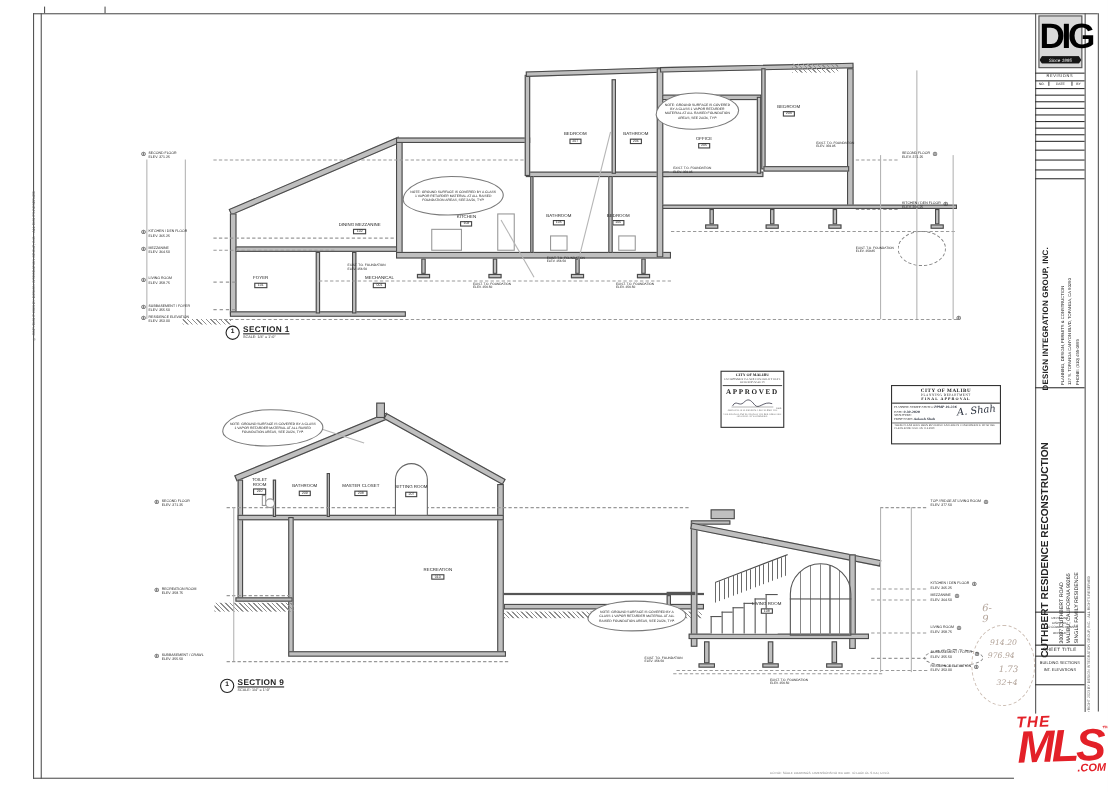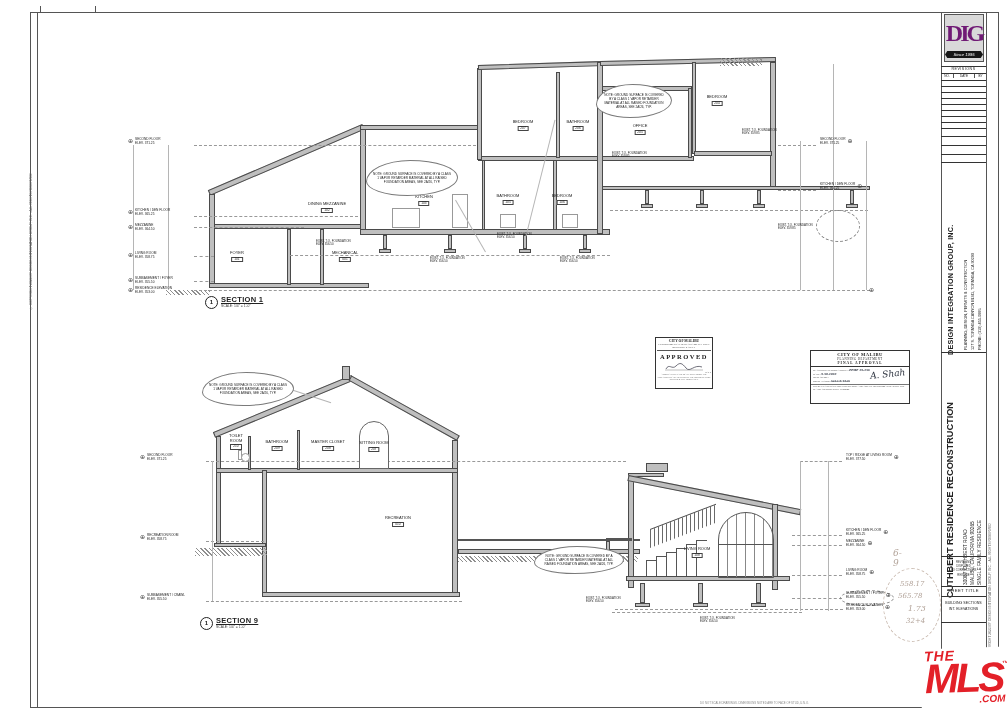--- a/index.html
+++ b/index.html
@@ -400,22 +400,22 @@
         </span>
         <span class="oplus">⊕</span>
       </div>
 
     <div class="hair" style="left:212px;top:461px;width:1px;height:140px"></div>
     <div class="hair" style="left:800px;top:461px;width:1px;height:150px"></div>
     <div class="hair" style="left:828px;top:461px;width:1px;height:150px"></div>
 
     <div class="pencil" style="left:893px;top:548px;font-size:9px">6-9</div>
     <div class="doval" style="left:883px;top:568px;width:56px;height:72px;border-color:#cdbfb5"></div>
-    <div class="pencil" style="left:900px;top:580px;font-size:7px">558.17</div>
-    <div class="pencil" style="left:898px;top:592px;font-size:7px">565.78</div>
+    <div class="pencil" style="left:900px;top:580px;font-size:7px">914.20</div>
+    <div class="pencil" style="left:898px;top:592px;font-size:7px">976.94</div>
     <div class="pencil" style="left:908px;top:604px;font-size:8px">1.73</div>
     <div class="pencil" style="left:906px;top:617px;font-size:7px">32+4</div>
 
     <div class="seclab" style="left:200px;top:616px;width:120px;height:18px">
       <span class="bub">1</span>
       <span class="st">SECTION 9</span>
       <span class="sc">SCALE:   1/4" = 1'-0"</span>
     </div>
   </div>
 
@@ -447,21 +447,21 @@
       <span>PRINT NAME:</span>
       <span style="font-family:'DejaVu Serif',serif;font-style:italic;font-weight:bold;color:#2e3440">Aakash Shah</span>
       <span style="position:absolute;right:4px;top:2px;font-family:'DejaVu Serif',serif;font-style:italic;font-size:9px;color:#2e3440;transform:rotate(-6deg)">A. Shah</span>
     </div>
     <div style="padding:0 2px 1px;font-size:2.5px;line-height:1.25;border-top:0.4px solid #777">THESE PLANS HAVE BEEN REVIEWED AND ARE IN CONFORMANCE WITH THE PLANS APPROVED ON 11.2.2020</div>
   </div>
 
   <div class="abs">
 
     <div class="abs" style="left:944px;top:14px;width:40px;height:48px;background:#d9d9d9;border:0.8px solid #555;box-sizing:border-box;text-align:center">
-      <div style="font-family:Liberation Serif, serif;font-weight:bold;font-size:24px;letter-spacing:-3px;line-height:36px;color:#701a75">DIG</div>
+      <div style="font-family:Liberation Sans, sans-serif;font-weight:bold;font-size:32px;letter-spacing:-3px;line-height:36px;color:#000000">DIG</div>
       <div style="background:#161616;color:#fff;font-style:italic;font-size:4.2px;line-height:7px;clip-path:polygon(0 50%,6% 0,94% 0,100% 50%,94% 100%,6% 100%)">Since 1995</div>
     </div>
 
     <div class="tb-line" style="left:941px;top:66px;width:45px;height:0.7px"></div>
     <div class="abs" style="left:941px;top:67px;width:45px;text-align:center;font-size:3.6px;letter-spacing:0.5px">REVISIONS</div>
     <div class="tb-line" style="left:941px;top:73px;width:45px;height:0.7px"></div>
     <div class="abs" style="left:941px;top:74px;width:45px;display:flex;font-size:3.1px;text-align:center">
       <span style="width:12px">NO.</span>
       <span style="width:20px;border-left:0.5px solid #555;border-right:0.5px solid #555">DATE</span>
       <span style="flex:1">BY</span>

